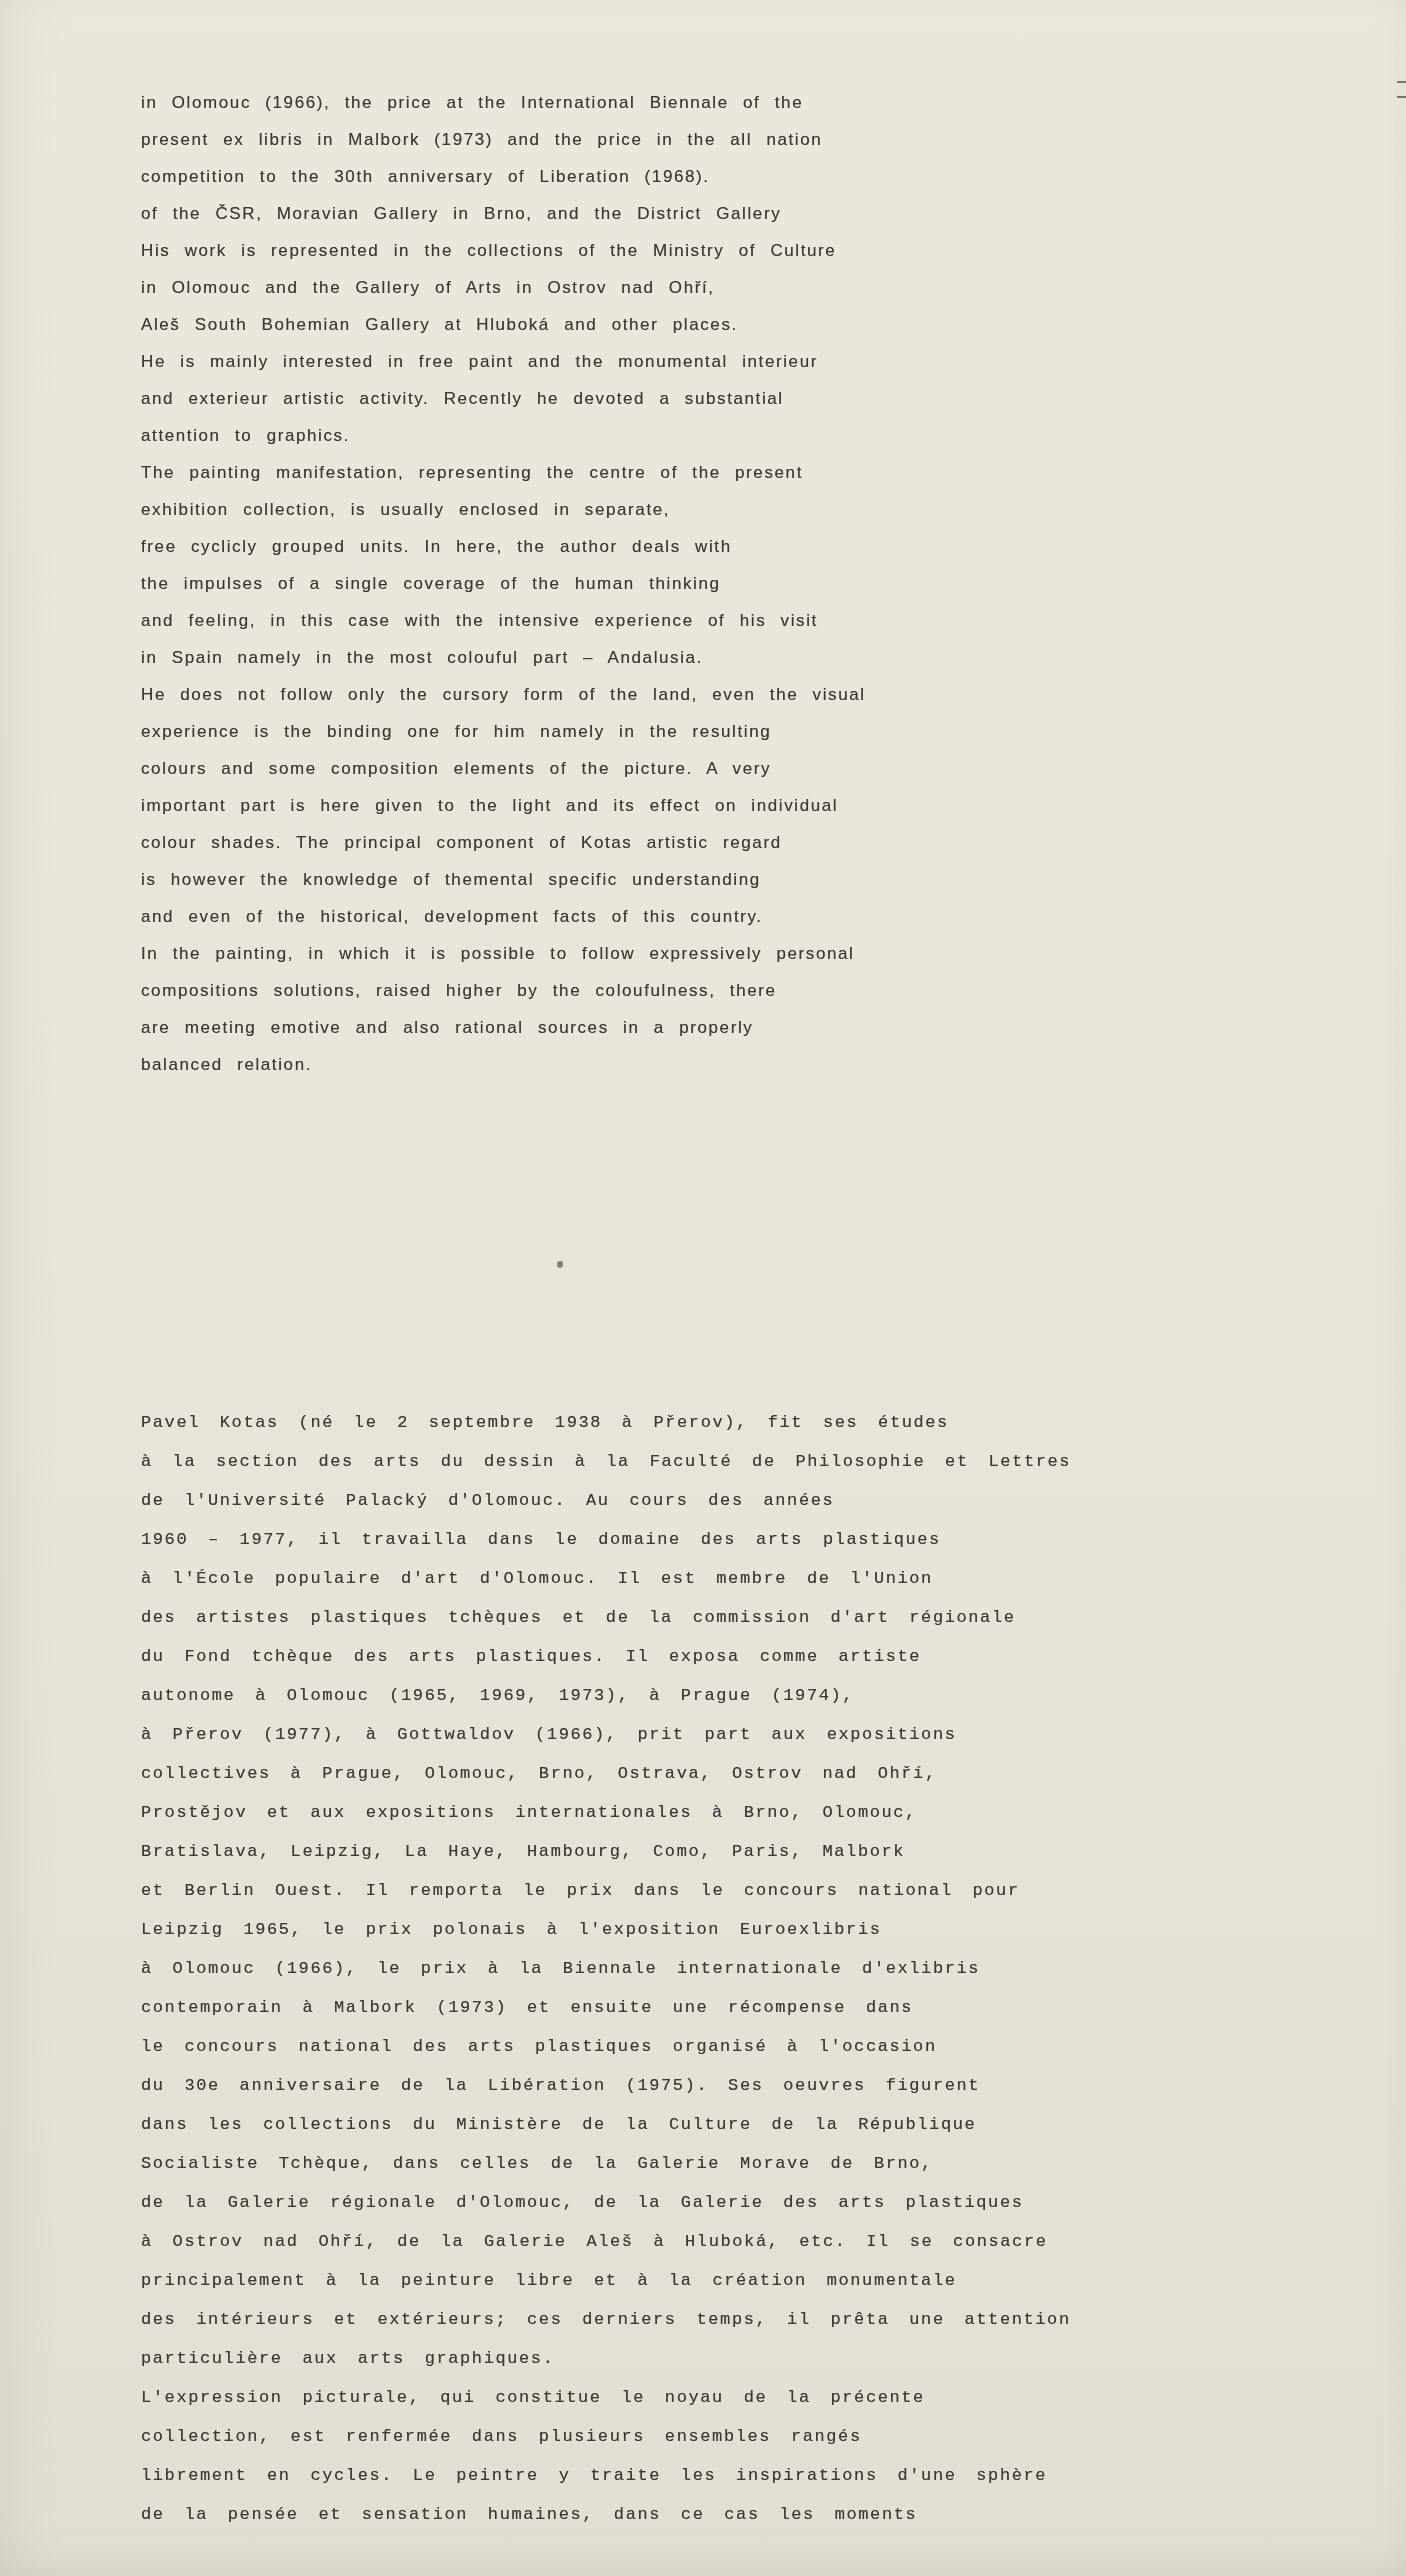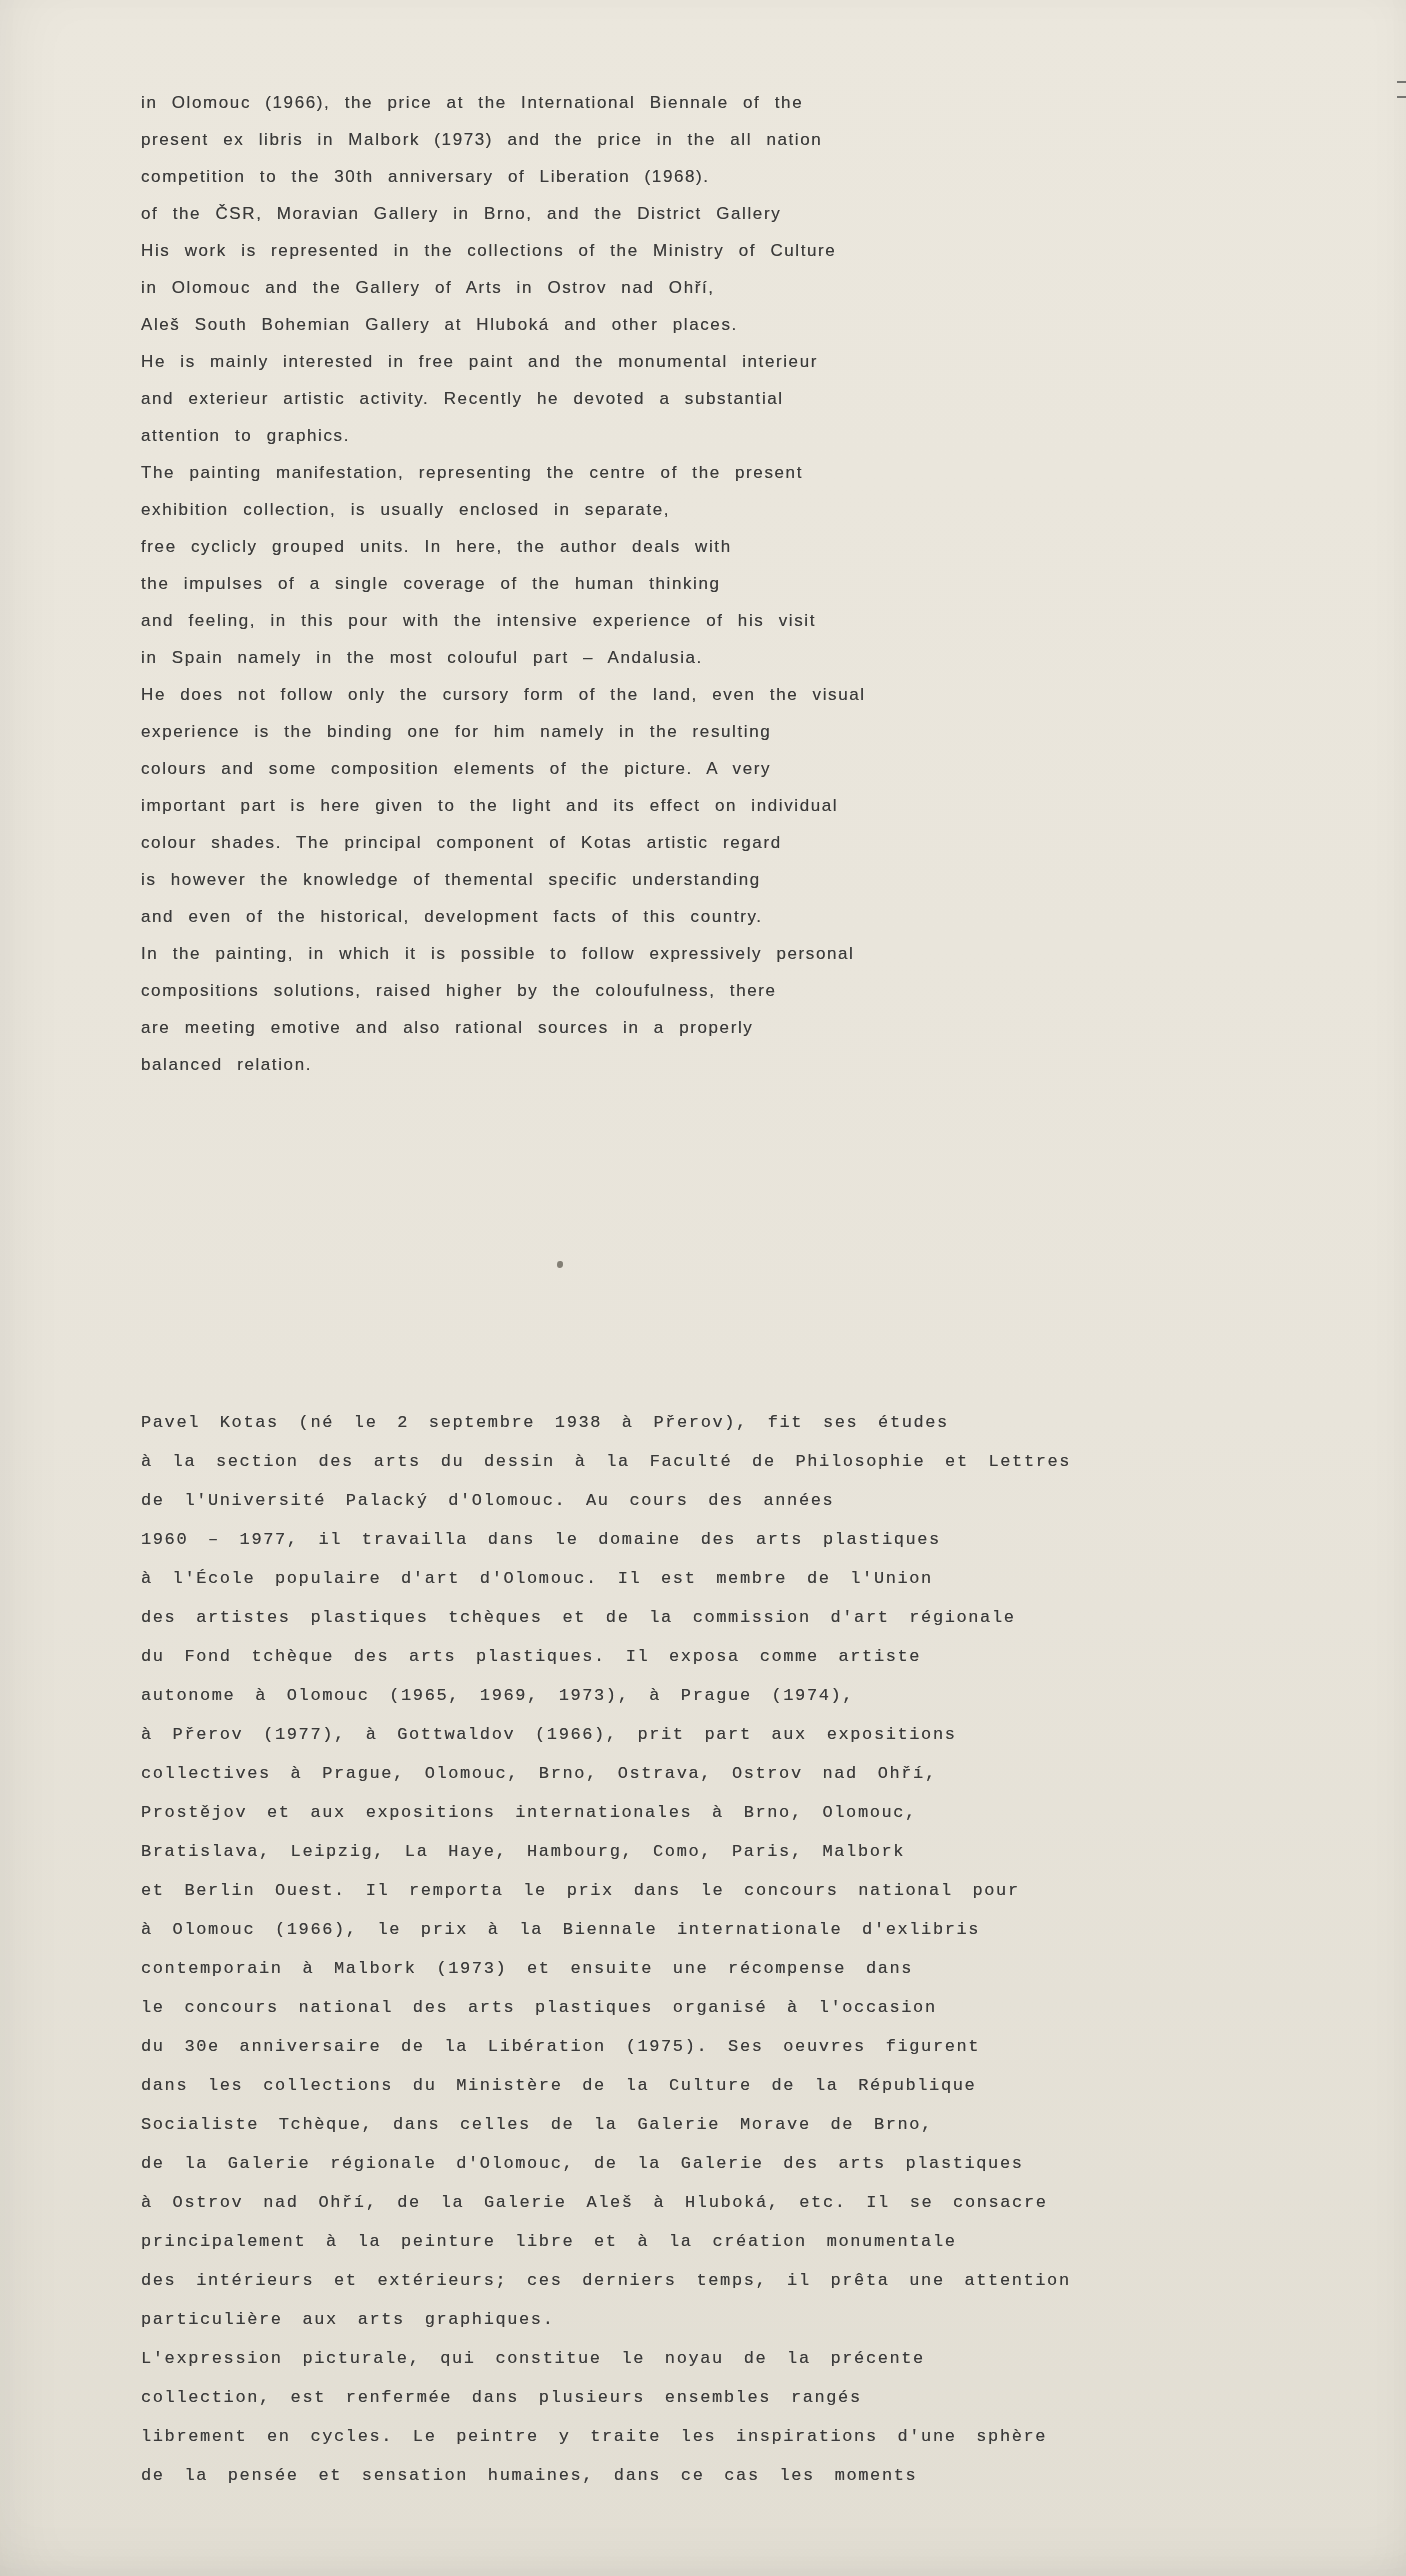--- a/index.html
+++ b/index.html
@@ -80,21 +80,21 @@
       <div class="line">His work is represented in the collections of the Ministry of Culture</div>
       <div class="line">in Olomouc and the Gallery of Arts in Ostrov nad Ohří,</div>
       <div class="line">Aleš South Bohemian Gallery at Hluboká and other places.</div>
       <div class="line">He is mainly interested in free paint and the monumental interieur</div>
       <div class="line">and exterieur artistic activity. Recently he devoted a substantial</div>
       <div class="line">attention to graphics.</div>
       <div class="line">The painting manifestation, representing the centre of the present</div>
       <div class="line">exhibition collection, is usually enclosed in separate,</div>
       <div class="line">free cyclicly grouped units. In here, the author deals with</div>
       <div class="line">the impulses of a single coverage of the human thinking</div>
-      <div class="line">and feeling, in this pour with the intensive experience of his visit</div>
+      <div class="line">and feeling, in this case with the intensive experience of his visit</div>
       <div class="line">in Spain namely in the most colouful part – Andalusia.</div>
       <div class="line">He does not follow only the cursory form of the land, even the visual</div>
       <div class="line">experience is the binding one for him namely in the resulting</div>
       <div class="line">colours and some composition elements of the picture. A very</div>
       <div class="line">important part is here given to the light and its effect on individual</div>
       <div class="line">colour shades. The principal component of Kotas artistic regard</div>
       <div class="line">is however the knowledge of themental specific understanding</div>
       <div class="line">and even of the historical, development facts of this country.</div>
       <div class="line">In the painting, in which it is possible to follow expressively personal</div>
       <div class="line">compositions solutions, raised higher by the coloufulness, there</div>
@@ -109,20 +109,21 @@
       <div class="line">1960 – 1977, il travailla dans le domaine des arts plastiques</div>
       <div class="line">à l'École populaire d'art d'Olomouc. Il est membre de l'Union</div>
       <div class="line">des artistes plastiques tchèques et de la commission d'art régionale</div>
       <div class="line">du Fond tchèque des arts plastiques. Il exposa comme artiste</div>
       <div class="line">autonome à Olomouc (1965, 1969, 1973), à Prague (1974),</div>
       <div class="line">à Přerov (1977), à Gottwaldov (1966), prit part aux expositions</div>
       <div class="line">collectives à Prague, Olomouc, Brno, Ostrava, Ostrov nad Ohří,</div>
       <div class="line">Prostějov et aux expositions internationales à Brno, Olomouc,</div>
       <div class="line">Bratislava, Leipzig, La Haye, Hambourg, Como, Paris, Malbork</div>
       <div class="line">et Berlin Ouest. Il remporta le prix dans le concours national pour</div>
+      <div class="line">Leipzig 1965, le prix polonais à l'exposition Euroexlibris</div>
       <div class="line">à Olomouc (1966), le prix à la Biennale internationale d'exlibris</div>
       <div class="line">contemporain à Malbork (1973) et ensuite une récompense dans</div>
       <div class="line">le concours national des arts plastiques organisé à l'occasion</div>
       <div class="line">du 30e anniversaire de la Libération (1975). Ses oeuvres figurent</div>
       <div class="line">dans les collections du Ministère de la Culture de la République</div>
       <div class="line">Socialiste Tchèque, dans celles de la Galerie Morave de Brno,</div>
       <div class="line">de la Galerie régionale d'Olomouc, de la Galerie des arts plastiques</div>
       <div class="line">à Ostrov nad Ohří, de la Galerie Aleš à Hluboká, etc. Il se consacre</div>
       <div class="line">principalement à la peinture libre et à la création monumentale</div>
       <div class="line">des intérieurs et extérieurs; ces derniers temps, il prêta une attention</div>

